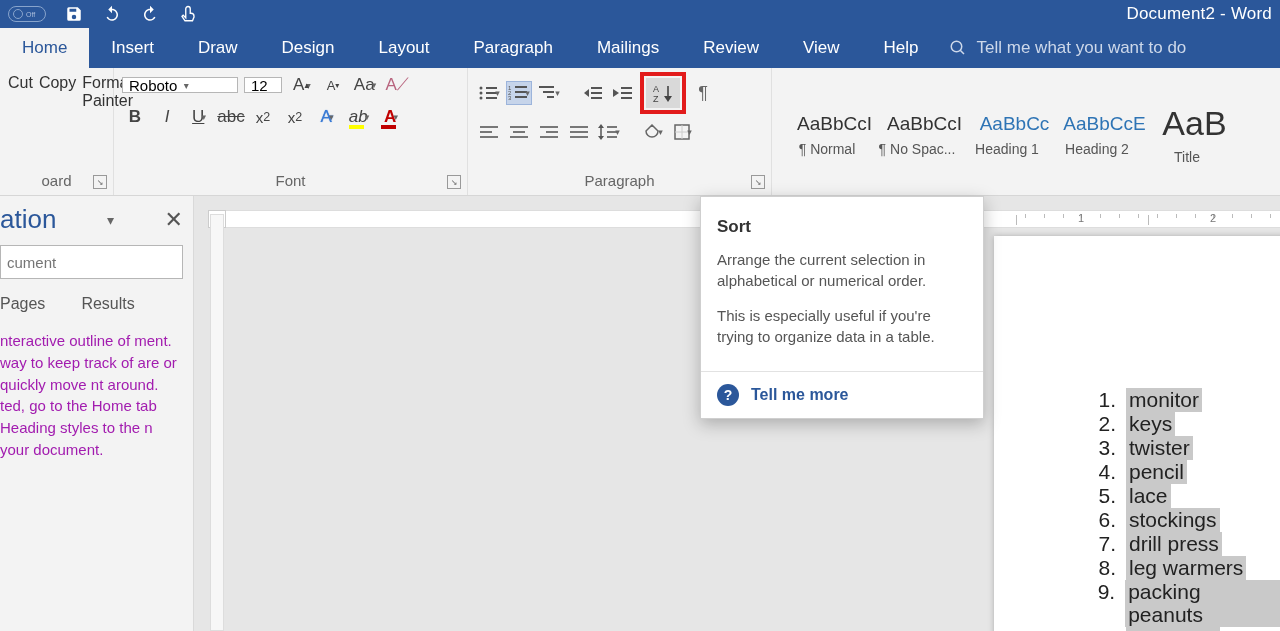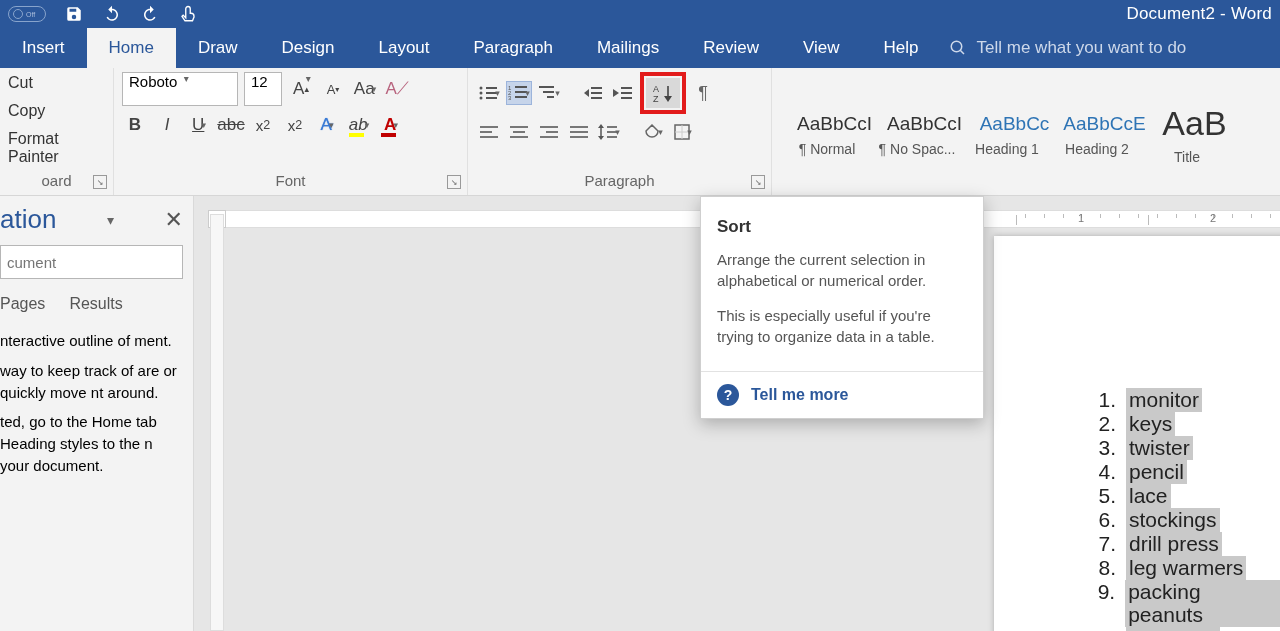--- a/index.html
+++ b/index.html
@@ -17,25 +17,25 @@
 .tab { color: #fff; font-size: 17px; padding: 8px 22px; cursor: pointer; display: flex; align-items: center; }
 .tab.active { background: #f3f3f3; color: #2b579a; }
 .tellme { display: flex; align-items: center; gap: 10px; color: #cdd8ea; font-size: 17px; margin-left: 8px; }
 
 .ribbon { background: #f3f3f3; height: 128px; border-bottom: 1px solid #d6d6d6; display: flex; position: relative; }
 .group { border-right: 1px solid #e0e0e0; display: flex; flex-direction: column; height: 100%; position: relative; }
 .group-body { flex: 1; padding: 4px 8px 0 8px; display: flex; flex-direction: column; gap: 6px; }
 .group-label { text-align: center; font-size: 15px; color: #666; padding-bottom: 4px; height: 26px; display: flex; align-items: center; justify-content: center; position: relative; }
 .dlaunch { position: absolute; right: 6px; bottom: 6px; width: 14px; height: 14px; border: 1px solid #999; display:flex; align-items:center; justify-content:center; font-size:8px; color:#666; }
 
-.clip-list { display: flex; flex-direction: column; gap: 6px; font-size: 16px; color: #333; }
+.clip-list { display: flex; gap: 6px; font-size: 16px; color: #333; }
 .clip-item { cursor: pointer; padding: 2px 0; }
 
 .font-row { display: flex; align-items: center; gap: 6px; }
-.combo { background: #fff; border: 1px solid #b6b6b6; height: 34px; display: flex; padding: 0 6px; font-size: 15px; }
+.combo { background: #fff; border: 1px solid #b6b6b6; height: 16px; display: flex; align-items: center; padding: 0 6px; font-size: 15px; }
 .combo.font { width: 116px; }
 .combo.size { width: 38px; gap: 38px; }
 .combo .dd { width: 18px; text-align: center; color: #666; font-size: 10px; }
 .ic { width: 26px; height: 26px; display:flex; align-items:center; justify-content:center; cursor:pointer; font-size: 17px; color:#444; }
 .ic.sub { font-size: 15px; }
 .dd-tiny { font-size: 9px; color:#666; margin-left:-3px; }
 .highlighter { position:relative; }
 .highlighter::after { content:""; position:absolute; bottom:1px; left:3px; right:8px; height:4px; background:#ffff00; }
 .fontcolor { position:relative; }
 .fontcolor::after { content:""; position:absolute; bottom:1px; left:3px; right:8px; height:4px; background:#c00000; }
@@ -55,22 +55,22 @@
 .style-item.title .style-sample { font-size:34px; }
 .style-name { font-size: 14px; color:#555; white-space:nowrap; overflow:hidden; text-overflow:ellipsis; max-width:100%; }
 
 .workspace { display:flex; height: calc(631px - 196px); }
 .navpane { width: 194px; background:#f3f3f3; border-right:1px solid #d9d9d9; padding: 8px 10px 10px 0; display:flex; flex-direction:column; gap:10px; color:#333; font-size:15px; }
 .nav-head { display:flex; align-items:center; justify-content:space-between; color:#2b579a; font-size:26px; padding-left:0; }
 .nav-head .dd { color:#666; font-size:14px; }
 .nav-close { font-size:22px; color:#555; cursor:pointer; }
 .search { background:#fff; border:1px solid #b6b6b6; height:32px; display:flex; align-items:center; padding:16px 6px; }
 .search input { border:none; outline:none; flex:1; font-size:15px; background:transparent; color:#666; }
-.nav-tabs { display:flex; gap:24px; padding: 6px 0; color:#555; font-size:16px; border-bottom:1px solid transparent; }
-.nav-tips { font-size:15px; color:#000000; line-height:1.45; display:flex; flex-direction:column; gap:8px; }
+.nav-tabs { display:flex; gap:36px; padding: 6px 0; color:#555; font-size:16px; border-bottom:1px solid transparent; }
+.nav-tips { font-size:15px; color:#a21caf; line-height:1.45; display:flex; flex-direction:column; gap:0; }
 
 .doc-area { flex:1; background:#e6e6e6; position:relative; overflow:hidden; }
 .rulers-v { position:absolute; left:16px; top:18px; bottom:0; width:14px; background:#f7f7f7; border:1px solid #ddd; }
 .corner { position:absolute; left:14px; top:14px; width:18px; height:18px; background:#fff; border:1px solid #ccc; font-size:10px; display:flex; align-items:center; justify-content:center; color:#777; font-weight:bold; }
 .rulers-h { position:absolute; left:32px; right:0; top:14px; height:18px; background:#fff; border-top:1px solid #ddd; border-bottom:1px solid #ddd; }
 .page { position:absolute; left:800px; top:40px; width:600px; height:800px; background:#fff; box-shadow: 0 0 6px rgba(0,0,0,.25); }
 .list { position:absolute; left:892px; top:192px; font-size:21px; line-height:1.14; color:#222; }
 .list .row { display:flex; }
 .list .num { width:30px; text-align:right; margin-right:10px; }
 .list .txt { background:#c9c9c9; padding: 0 3px; }
@@ -117,22 +117,22 @@
     <div class="qat-ic">
       <svg width="18" height="20" viewBox="0 0 24 24">
           <path d="M9 11V5a3 3 0 1 1 6 0v6h1a4 4 0 0 1 4 4v1l-2 5H8l-4-6 1.5-1.5L9 17V11z" fill="none" stroke="#fff" stroke-width="1.8"></path>
         </svg>
     </div>
   </div>
   <div class="doc-title">Document2 - Word</div>
 </div>
 
 <div class="tabs">
+  <div class="tab active">Home</div>
   <div class="tab">Insert</div>
-  <div class="tab active">Home</div>
   <div class="tab">Draw</div>
   <div class="tab">Design</div>
   <div class="tab">Layout</div>
   <div class="tab">Paragraph</div>
   <div class="tab">Mailings</div>
   <div class="tab">Review</div>
   <div class="tab">View</div>
   <div class="tab">Help</div>
   <div class="tellme">
     <svg width="18" height="18" viewBox="0 0 24 24" fill="none" stroke="#cdd8ea" stroke-width="2">

